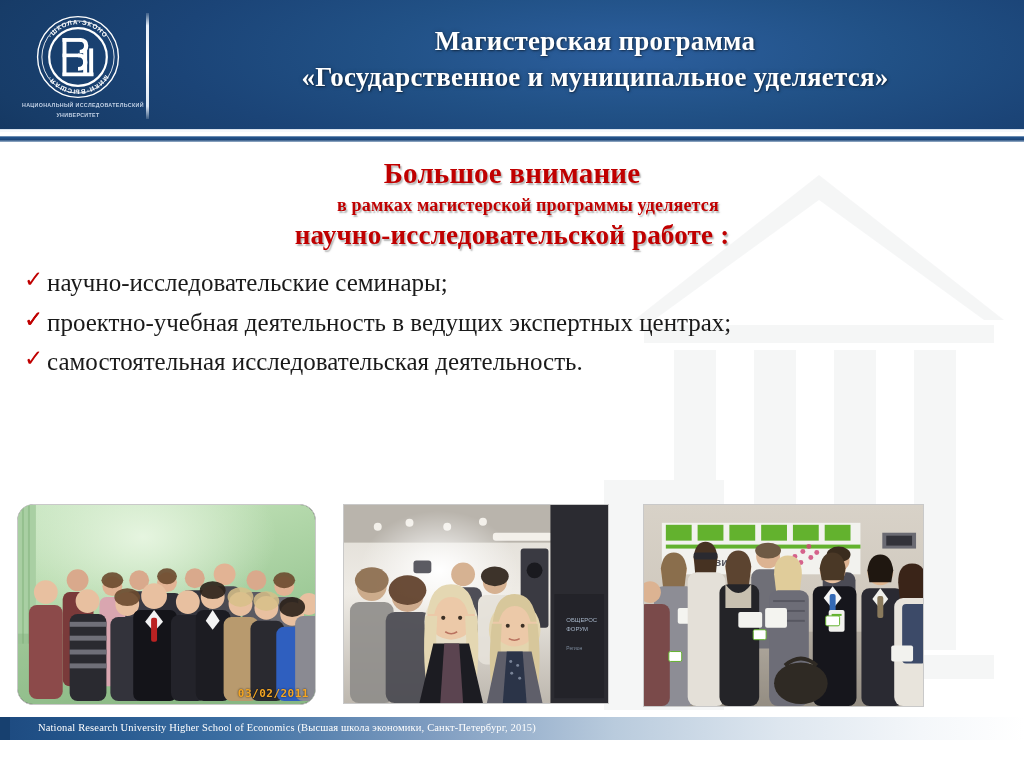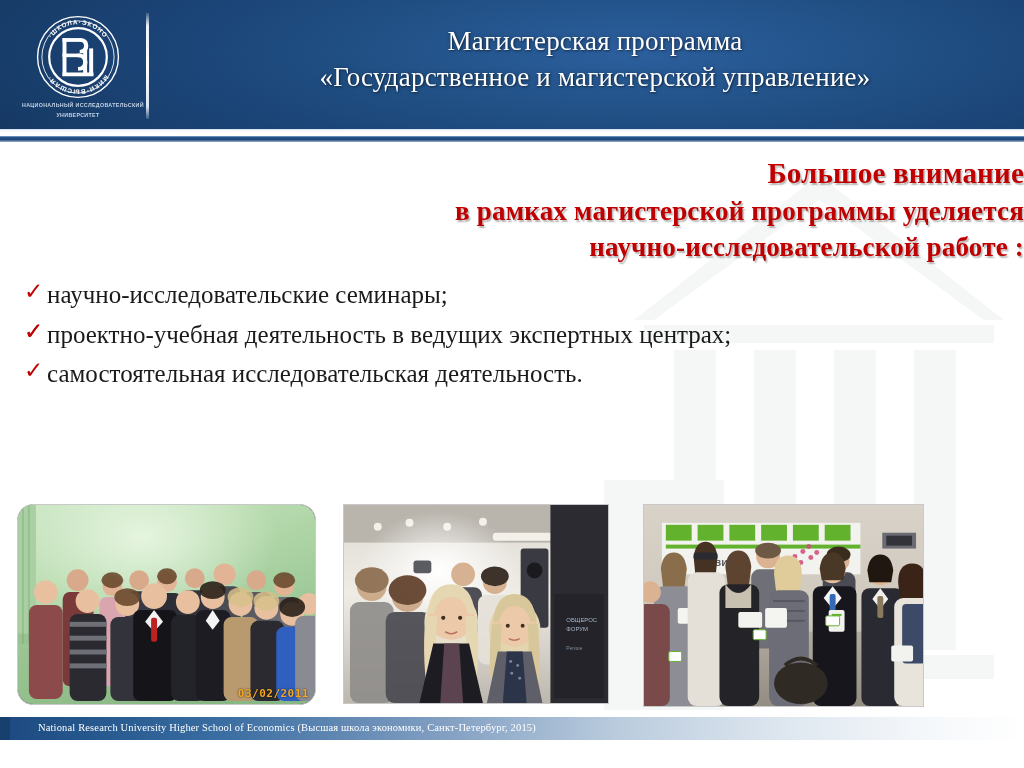--- a/index.html
+++ b/index.html
@@ -92,51 +92,51 @@
   }
 
   .header-title {
     position: absolute;
     left: 175px; top: 24px;
     width: 840px;
     text-align: center;
     color: #ffffff;
     font-family: "Liberation Serif", "DejaVu Serif", serif;
     font-size: 27px;
-    font-weight: normal;
+    font-weight: bold;
     line-height: 1.33;
     letter-spacing: 0.2px;
     text-shadow: 1px 1px 2px rgba(0,0,0,0.45), 0 0 5px rgba(0,0,0,0.25);
     z-index: 4;
   }
   .header-title .line1 { display:block; }
   .header-title .line2 { display:block; }
 
   
   .content {
     position: absolute;
     left: 0; top: 142px;
     width: 1024px;
     z-index: 2;
   }
 
   .red-heading {
     margin: 0;
     padding: 12px 0 0 0;
-    text-align: right;
+    text-align: center;
     color: #c00000;
     font-family: "Liberation Serif", "DejaVu Serif", serif;
     font-size: 29px;
     font-weight: bold;
     line-height: 1.34;
     letter-spacing: 0.2px;
     text-shadow: 1.5px 1.5px 1.5px rgba(120,120,120,0.55);
   }
   .red-heading span { display:block; }
-  .red-heading .rh2 { font-size: 27px; padding-left: 32px; }
+  .red-heading .rh2 { font-size: 18px; padding-left: 32px; }
   .red-heading .rh3 { font-size: 27px; }
 
   .bullets {
     list-style: none;
     margin: 14px 0 0 0;
     padding: 0 0 0 22px;
   }
   .bullets li {
     position: relative;
     padding-left: 25px;
@@ -266,21 +266,21 @@
       </g>
     </svg>
     <div class="logo-caption">НАЦИОНАЛЬНЫЙ ИССЛЕДОВАТЕЛЬСКИЙ</div>
     <div class="logo-caption">УНИВЕРСИТЕТ</div>
   </div>
 
   <div class="header-divider"></div>
 
   <div class="header-title">
     <span class="line1">Магистерская программа</span>
-    <span class="line2">«Государственное и магистерской управление»</span>
+    <span class="line2">«Государственное и муниципальное уделяется»</span>
   </div>
 
   <div class="content">
 
     <div class="red-heading">
       <span class="rh1">Большое внимание</span>
       <span class="rh2">в рамках магистерской программы уделяется</span>
       <span class="rh3">научно-исследовательской работе :</span>
     </div>
 

